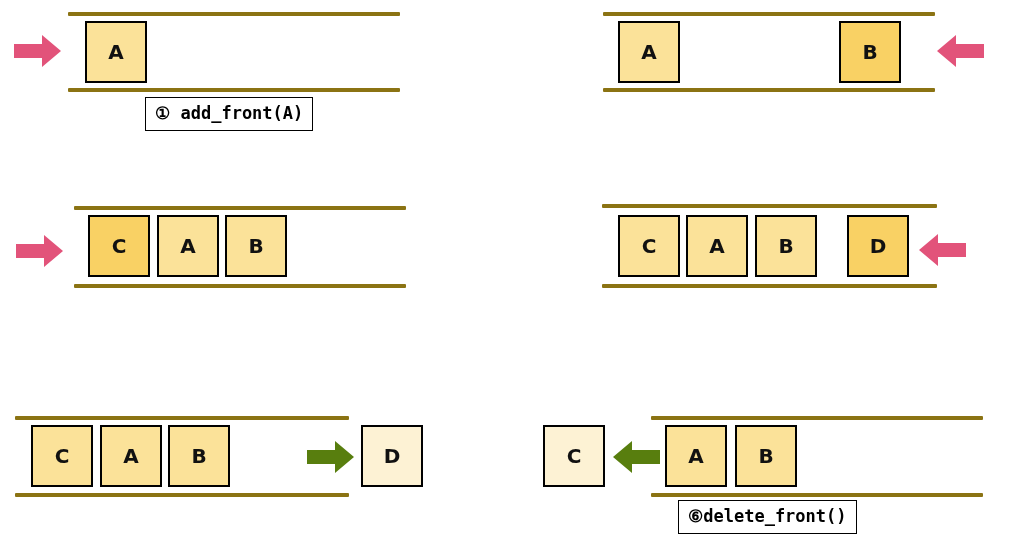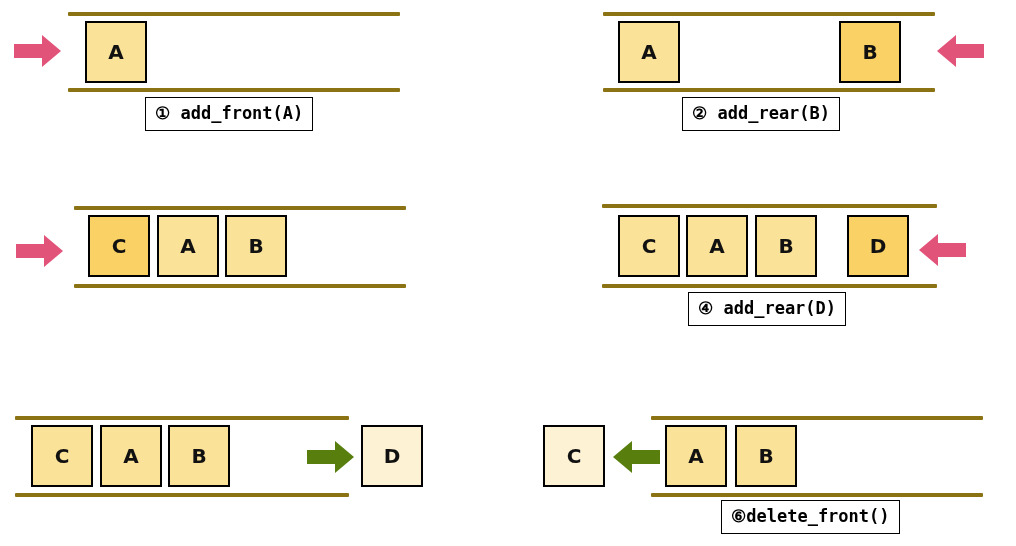--- a/index.html
+++ b/index.html
@@ -71,21 +71,20 @@
     <div class="track-line" style="left: 603px; top: 88px; width: 332px; background-color: rgb(139, 115, 19);"></div>
     <div class="dq-box" style="left: 618px; top: 21px; background-color: rgb(251, 226, 153);">
       <span>A</span>
     </div>
     <div class="dq-box" style="left: 839px; top: 21px; background-color: rgb(249, 209, 100);">
       <span>B</span>
     </div>
     <svg class="arrow-svg" style="left:936px;top:34px" viewBox="0 0 48 34">
       <polygon points="48,10 20,10 20,1 1,17 20,33 20,24 48,24" fill="#E2537A"></polygon>
     </svg>
-    <div class="op-label" style="left:682px;top:97px">② add_rear(B)</div>
   </div>
 
   <div class="panel">
     <div class="track-line" style="left: 74px; top: 206px; width: 332px; background-color: rgb(139, 115, 19);"></div>
     <div class="track-line" style="left: 74px; top: 284px; width: 332px; background-color: rgb(139, 115, 19);"></div>
     <svg class="arrow-svg" style="left:16px;top:234px" viewBox="0 0 48 34">
       <polygon points="0,10 28,10 28,1 47,17 28,33 28,24 0,24" fill="#E2537A"></polygon>
     </svg>
     <div class="dq-box" style="left: 88px; top: 215px; background-color: rgb(249, 209, 100);">
       <span>C</span>
@@ -109,21 +108,20 @@
     </div>
     <div class="dq-box" style="left: 755px; top: 215px; background-color: rgb(251, 226, 153);">
       <span>B</span>
     </div>
     <div class="dq-box" style="left: 847px; top: 215px; background-color: rgb(249, 209, 100);">
       <span>D</span>
     </div>
     <svg class="arrow-svg" style="left:918px;top:233px" viewBox="0 0 48 34">
       <polygon points="48,10 20,10 20,1 1,17 20,33 20,24 48,24" fill="#E2537A"></polygon>
     </svg>
-    <div class="op-label" style="left:688px;top:292px">④ add_rear(D)</div>
   </div>
 
   <div class="panel">
     <div class="track-line" style="left: 15px; top: 416px; width: 334px; background-color: rgb(139, 115, 19);"></div>
     <div class="track-line" style="left: 15px; top: 493px; width: 334px; background-color: rgb(139, 115, 19);"></div>
     <div class="dq-box" style="left: 31px; top: 425px; background-color: rgb(251, 226, 153);">
       <span>C</span>
     </div>
     <div class="dq-box" style="left: 100px; top: 425px; background-color: rgb(251, 226, 153);">
       <span>A</span>
@@ -147,16 +145,16 @@
       <polygon points="48,10 20,10 20,1 1,17 20,33 20,24 48,24" fill="#587E0E"></polygon>
     </svg>
     <div class="track-line" style="left: 651px; top: 416px; width: 332px; background-color: rgb(139, 115, 19);"></div>
     <div class="track-line" style="left: 651px; top: 493px; width: 332px; background-color: rgb(139, 115, 19);"></div>
     <div class="dq-box" style="left: 665px; top: 425px; background-color: rgb(251, 226, 153);">
       <span>A</span>
     </div>
     <div class="dq-box" style="left: 735px; top: 425px; background-color: rgb(251, 226, 153);">
       <span>B</span>
     </div>
-    <div class="op-label" style="left:721px;top:500px">⑥delete_front()</div>
+    <div class="op-label" style="left:678px;top:500px">⑥delete_front()</div>
   </div>
 
 </div>
 
 </body></html>

